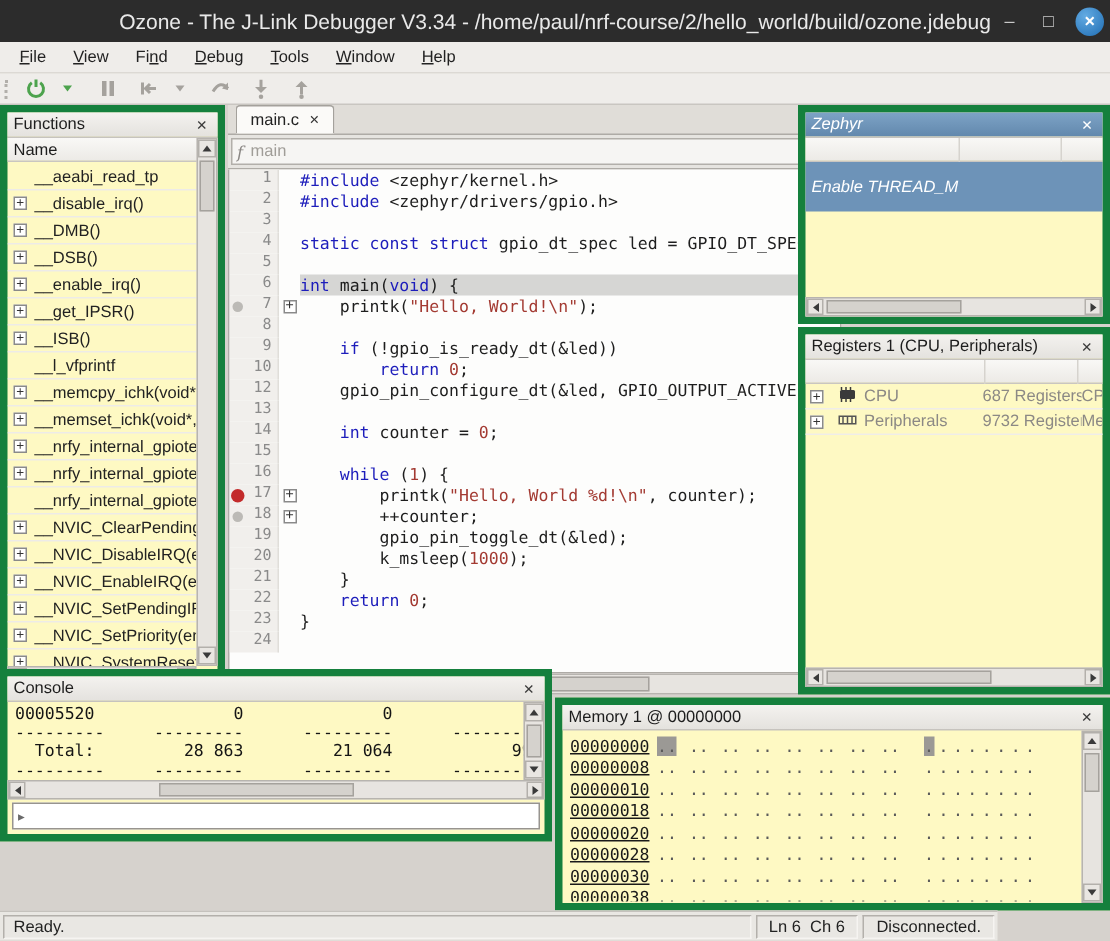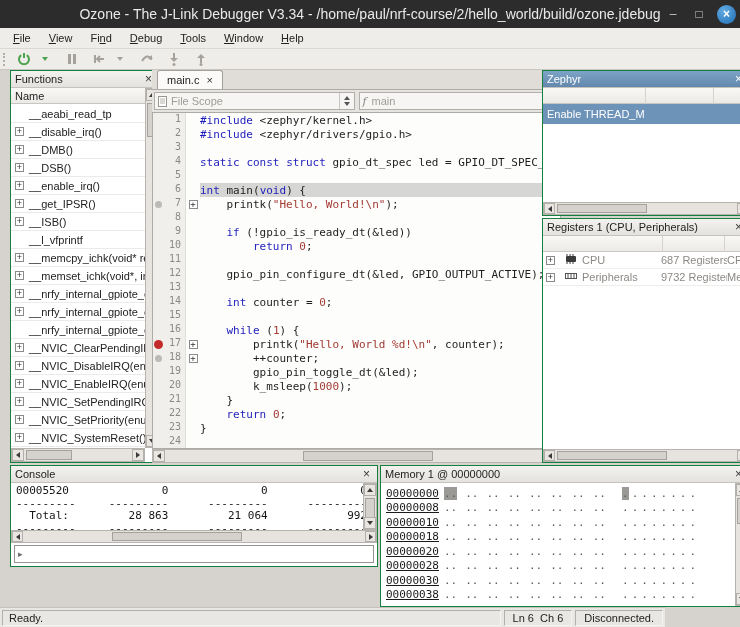--- a/index.html
+++ b/index.html
@@ -31,21 +31,21 @@
     display:flex; align-items:center; padding-left:3px; }
   .grip { width:5px; height:13px; border-left:2px dotted #b2afaa; margin-right:6px; }
   .tb-btn { width:19px; height:17px; display:flex; align-items:center;
     justify-content:center; margin-right:2px; }
   .tb-sep { width:6px; }
   .tri-dn-sm { width:0; height:0; border-left:3px solid transparent;
     border-right:3px solid transparent; border-top:4px solid #4da34d; }
   .tri-dn-gray { width:0; height:0; border-left:3px solid transparent;
     border-right:3px solid transparent; border-top:4px solid #a5a29d; }
   
-  .panel { position:absolute; background:#ffffff; border:1px solid #15803d;margin-left:10px; }
+  .panel { position:absolute; background:#fef9c3; border:5px solid #15803d; }
   .panel-title { height:17px; background:linear-gradient(#f4f2ef,#e4e2de);
     border-bottom:1px solid #c6c3be; display:flex; align-items:center;
     padding:0 4px; color:#1d1d1d; }
   .panel-title.active { background:linear-gradient(#7da3c6,#6288ad); color:#fff; }
   .px { margin-left:auto; width:13px; text-align:center; color:#3c3c3c; font-size:12px; line-height:12px; }
   .active .px { color:#fff; }
   .col-header { background:linear-gradient(#f9f8f6,#eceae6);
     border-bottom:1px solid #c9c6c1; display:flex; height:16px;
     align-items:center; color:#1d1d1d; }
   .col-cell { padding:0 4px; border-right:1px solid #d6d3ce; height:16px;
@@ -95,21 +95,21 @@
     text-align:right; padding-right:4px; font-family:"DejaVu Sans Mono",monospace; }
   .fold { width:14px; min-width:14px; display:flex; align-items:center; justify-content:center; }
   .fold .expander { margin:0; }
   .ct { flex:1; overflow:hidden; height:14px; display:flex; align-items:center; }
   .cur .ct, .cur .fold { background:#d6d6d4; }
   .bp { width:9px; height:9px; border-radius:50%; background:#c32b2b; }
   .gd { width:7px; height:7px; border-radius:50%; background:#bcbab6; }
   .seg-kw { color:#1d1dbb; } .seg-pl { color:#1e1e1e; }
   .seg-str { color:#a33a32; } .seg-num { color:#a33a32; }
   
-  .thread-row { height:20px; background:#6d93b8; color:#fff; display:flex;
+  .thread-row { height:33px; background:#6d93b8; color:#fff; display:flex;
     align-items:center; padding-left:4px; white-space:nowrap; overflow:hidden; }
   .reg-row { height:17px; display:flex; align-items:center; color:#8c8985;
     border-bottom:1px solid #efede9; overflow:hidden; }
   .reg-cell { overflow:hidden; white-space:nowrap; }
   
   #console-output { position:absolute; left:1px; top:17px; right:14px; bottom:36px;
     overflow:hidden; padding:2px 0 0 4px; }
   .console-line { font-family:"DejaVu Sans Mono",monospace; font-size:11px;
     white-space:pre; line-height:12.5px; color:#151515; }
   .cmd-input { position:absolute; left:3px; right:3px; bottom:3px; height:18px;
@@ -325,54 +325,40 @@
 
 <div id="editor">
   <div class="tabbar">
     <div class="tab">
       <span>main.c</span>
       <span class="tab-x">×</span>
     </div>
     <div class="tab-dd tri-dn-gray" style="border-top-color:#5a5a5a;"></div>
   </div>
   <div class="combos">
-    <div class="combo">
-      <svg width="9" height="11" viewBox="0 0 9 11" style="margin-right:4px;">
-        <rect x="0.5" y="0.5" width="8" height="10" fill="#fff" stroke="#9a9792"></rect>
-        <line x1="2" y1="3" x2="7" y2="3" stroke="#b5b2ad"></line>
-          <line x1="2" y1="5" x2="7" y2="5" stroke="#b5b2ad"></line>
-        <line x1="2" y1="7" x2="7" y2="7" stroke="#b5b2ad"></line>
-      </svg>
-      <span>File Scope</span>
-      <div class="spin">
-        <div class="t-up" style="border-bottom-color:#555;"></div>
-          <div class="t-dn" style="border-top-color:#555;"></div>
-      </div>
-    </div>
     <div class="combo">
       <span class="f-ic">f</span>
       <span>main</span>
       <div class="spin">
         <div class="t-up" style="border-bottom-color:#555;"></div>
           <div class="t-dn" style="border-top-color:#555;"></div>
       </div>
     </div>
   </div>
   <div id="code-wrap">
       <div class="code-line"><span class="mk"></span><span class="ln">1</span><span class="fold"></span><span class="ct"><span class="seg-kw">#include</span><span class="seg-pl"> &lt;zephyr/kernel.h&gt;</span></span></div>
       <div class="code-line"><span class="mk"></span><span class="ln">2</span><span class="fold"></span><span class="ct"><span class="seg-kw">#include</span><span class="seg-pl"> &lt;zephyr/drivers/gpio.h&gt;</span></span></div>
       <div class="code-line"><span class="mk"></span><span class="ln">3</span><span class="fold"></span><span class="ct"></span></div>
       <div class="code-line"><span class="mk"></span><span class="ln">4</span><span class="fold"></span><span class="ct"><span class="seg-kw">static</span><span class="seg-pl"> </span><span class="seg-kw">const</span><span class="seg-pl"> </span><span class="seg-kw">struct</span><span class="seg-pl"> gpio_dt_spec led = GPIO_DT_SPEC_GE</span></span></div>
       <div class="code-line"><span class="mk"></span><span class="ln">5</span><span class="fold"></span><span class="ct"></span></div>
       <div class="code-line cur"><span class="mk"></span><span class="ln">6</span><span class="fold"></span><span class="ct"><span class="seg-kw">int</span><span class="seg-pl"> main(</span><span class="seg-kw">void</span><span class="seg-pl">) {</span></span></div>
       <div class="code-line"><span class="mk"><span class="gd"></span></span><span class="ln">7</span><span class="fold"><span class="expander">+</span></span><span class="ct"><span class="seg-pl">    printk(</span><span class="seg-str">"Hello, World!\n"</span><span class="seg-pl">);</span></span></div>
       <div class="code-line"><span class="mk"></span><span class="ln">8</span><span class="fold"></span><span class="ct"></span></div>
       <div class="code-line"><span class="mk"></span><span class="ln">9</span><span class="fold"></span><span class="ct"><span class="seg-pl">    </span><span class="seg-kw">if</span><span class="seg-pl"> (!gpio_is_ready_dt(&amp;led))</span></span></div>
       <div class="code-line"><span class="mk"></span><span class="ln">10</span><span class="fold"></span><span class="ct"><span class="seg-pl">        </span><span class="seg-kw">return</span><span class="seg-pl"> </span><span class="seg-num">0</span><span class="seg-pl">;</span></span></div>
-      <div class="code-line"><span class="mk"></span><span class="ln">11</span><span class="fold"></span><span class="ct"></span></div>
       <div class="code-line"><span class="mk"></span><span class="ln">12</span><span class="fold"></span><span class="ct"><span class="seg-pl">    gpio_pin_configure_dt(&amp;led, GPIO_OUTPUT_ACTIVE);</span></span></div>
       <div class="code-line"><span class="mk"></span><span class="ln">13</span><span class="fold"></span><span class="ct"></span></div>
       <div class="code-line"><span class="mk"></span><span class="ln">14</span><span class="fold"></span><span class="ct"><span class="seg-pl">    </span><span class="seg-kw">int</span><span class="seg-pl"> counter = </span><span class="seg-num">0</span><span class="seg-pl">;</span></span></div>
       <div class="code-line"><span class="mk"></span><span class="ln">15</span><span class="fold"></span><span class="ct"></span></div>
       <div class="code-line"><span class="mk"></span><span class="ln">16</span><span class="fold"></span><span class="ct"><span class="seg-pl">    </span><span class="seg-kw">while</span><span class="seg-pl"> (</span><span class="seg-num">1</span><span class="seg-pl">) {</span></span></div>
       <div class="code-line"><span class="mk"><span class="bp"></span></span><span class="ln">17</span><span class="fold"><span class="expander">+</span></span><span class="ct"><span class="seg-pl">        printk(</span><span class="seg-str">"Hello, World %d!\n"</span><span class="seg-pl">, counter);</span></span></div>
       <div class="code-line"><span class="mk"><span class="gd"></span></span><span class="ln">18</span><span class="fold"><span class="expander">+</span></span><span class="ct"><span class="seg-pl">        ++counter;</span></span></div>
       <div class="code-line"><span class="mk"></span><span class="ln">19</span><span class="fold"></span><span class="ct"><span class="seg-pl">        gpio_pin_toggle_dt(&amp;led);</span></span></div>
       <div class="code-line"><span class="mk"></span><span class="ln">20</span><span class="fold"></span><span class="ct"><span class="seg-pl">        k_msleep(</span><span class="seg-num">1000</span><span class="seg-pl">);</span></span></div>
       <div class="code-line"><span class="mk"></span><span class="ln">21</span><span class="fold"></span><span class="ct"><span class="seg-pl">    }</span></span></div>
@@ -384,21 +370,21 @@
     <div class="sb-arr" style="left:0;top:0;">
         <div class="t-lf"></div>
       </div>
     <div class="thumb" style="top:1px; left:150px; width:130px; height:10px;"></div>
     <div class="sb-arr" style="right:0;top:0;">
         <div class="t-rt"></div>
       </div>
   </div>
 </div>
 
-<div class="panel" style="left:532px; top:70px; width:208px; height:146px;">
+<div class="panel" style="left:532px; top:70px; width:208px; height:146px;font-style:italic;">
   <div class="panel-title active">
     <span>Zephyr</span>
     <span class="px">×</span>
   </div>
   <div class="col-header">
     <div class="col-cell" style="width:103px;"></div>
     <div class="col-cell" style="width:68px;"></div>
     <div class="col-cell" style="flex:1;border-right:none;"></div>
   </div>
   <div class="thread-row">Enable THREAD_M</div>
@@ -456,21 +442,21 @@
     <div class="sb-arr" style="left:0;top:0;width:11px;height:11px;">
         <div class="t-lf"></div>
       </div>
     <div class="thumb" style="top:1px; left:13px; width:110px; height:9px;"></div>
     <div class="sb-arr" style="right:0;top:0;width:11px;height:11px;">
         <div class="t-rt"></div>
       </div>
   </div>
 </div>
 
-<div class="panel" style="left:0; top:465px; width:368px; height:102px;">
+<div class="panel" style="left:0; top:446px; width:368px; height:115px;">
   <div class="panel-title">
     <span>Console</span>
     <span class="px">×</span>
   </div>
   <div id="console-output">
       <div class="console-line">00005520              0              0              0</div>
       <div class="console-line">---------     ---------      ---------      ---------     ----</div>
       <div class="console-line">  Total:         28 863         21 064            992      6</div>
       <div class="console-line">---------     ---------      ---------      ---------     ----</div>
       <div class="console-line">For further information on ELF file data sections, execut</div>

